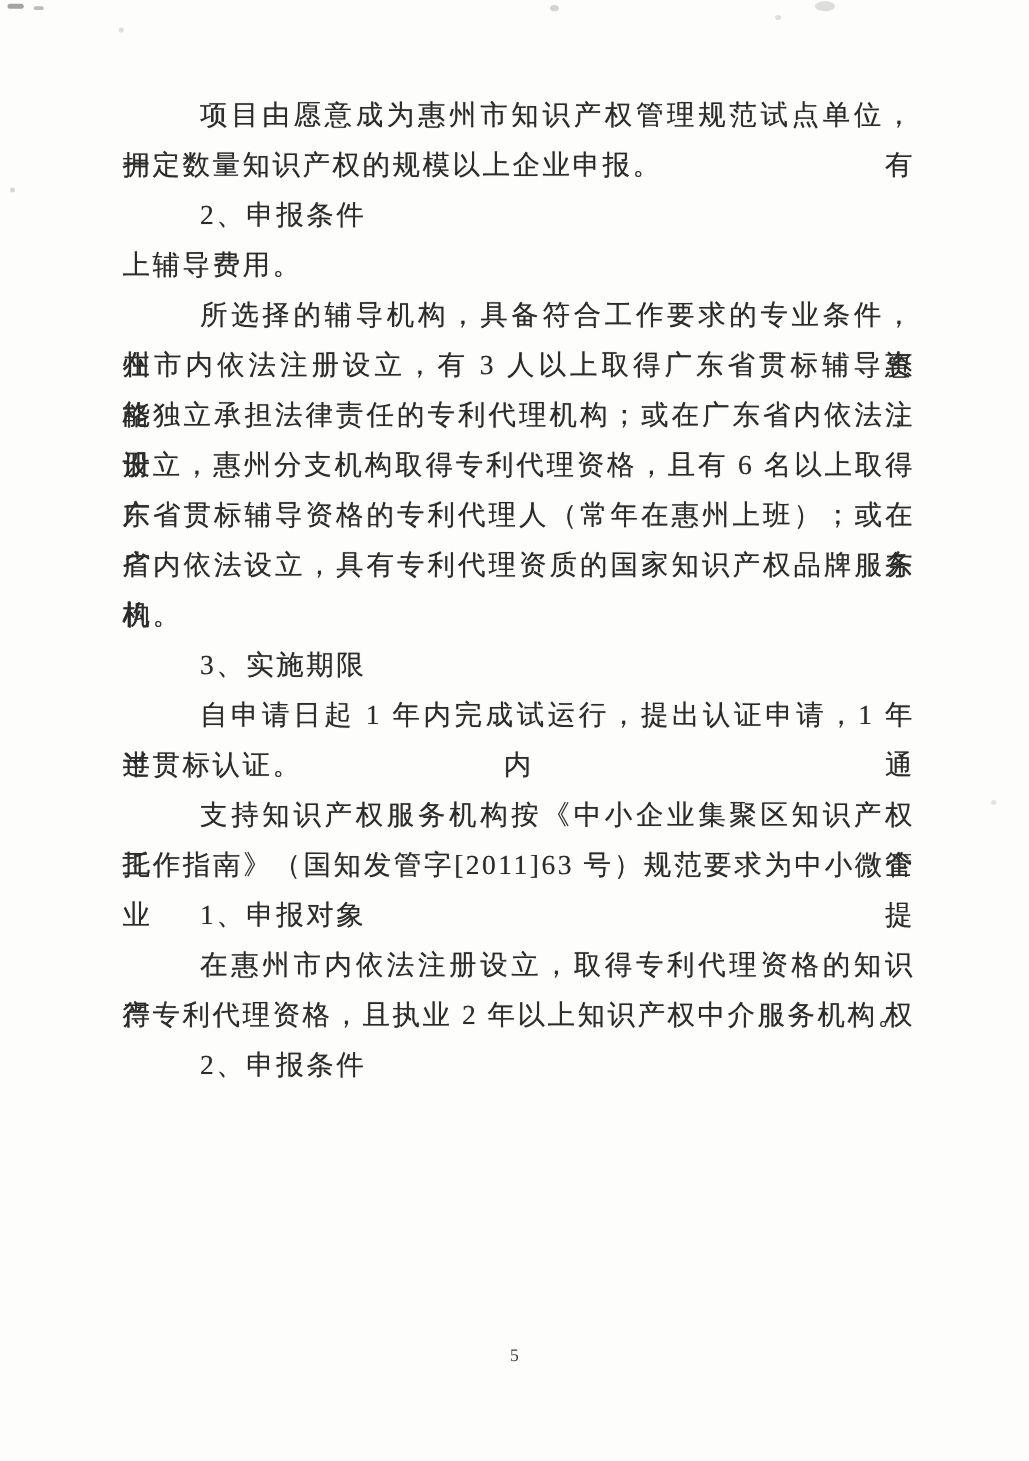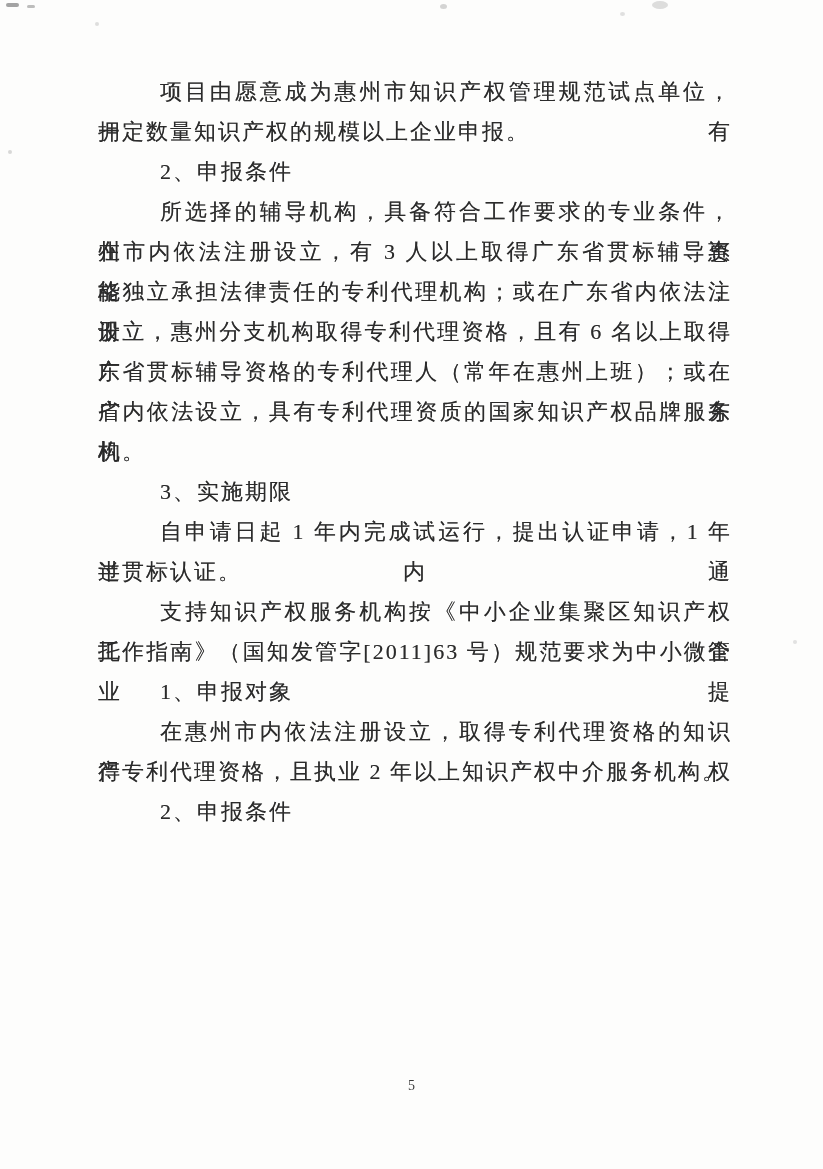--- a/index.html
+++ b/index.html
@@ -69,20 +69,21 @@
   <div class="scan-speck" style="left:652px;top:1px;  width:16px; height:8px; background:rgba(160,160,160,.35);"></div>
   <div class="scan-speck" style="left:620px;top:12px; width:5px;  height:4px; background:rgba(170,170,170,.35);"></div>
   <div class="scan-speck" style="left:8px;  top:150px;width:4px;  height:4px; background:rgba(160,160,160,.4);"></div>
   <div class="scan-speck" style="left:95px; top:22px; width:4px;  height:4px; background:rgba(175,175,175,.4);"></div>
   <div class="scan-speck" style="left:793px;top:640px;width:4px;  height:4px; background:rgba(175,175,175,.35);"></div>
 
   <div class="document-body">
       <div class="line indent full">项目由愿意成为惠州市知识产权管理规范试点单位，拥有</div>
       <div class="line">一定数量知识产权的规模以上企业申报。</div>
       <div class="line indent">2、申报条件</div>
+      <div class="line">上辅导费用。</div>
       <div class="line indent full">所选择的辅导机构，具备符合工作要求的专业条件，在惠</div>
       <div class="line full">州市内依法注册设立，有 3 人以上取得广东省贯标辅导资格，</div>
       <div class="line full">能独立承担法律责任的专利代理机构；或在广东省内依法注册</div>
       <div class="line full">设立，惠州分支机构取得专利代理资格，且有 6 名以上取得广</div>
       <div class="line full">东省贯标辅导资格的专利代理人（常年在惠州上班）；或在广东</div>
       <div class="line full">省内依法设立，具有专利代理资质的国家知识产权品牌服务机</div>
       <div class="line">构。</div>
       <div class="line indent">3、实施期限</div>
       <div class="line indent full">自申请日起 1 年内完成试运行，提出认证申请，1 年半内通</div>
       <div class="line">过贯标认证。</div>

